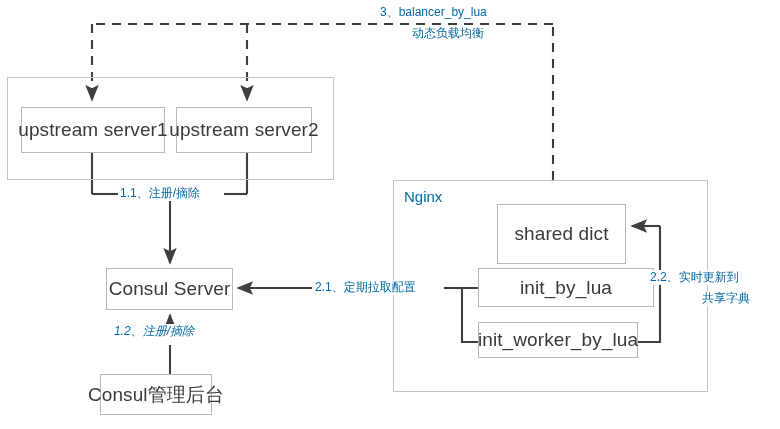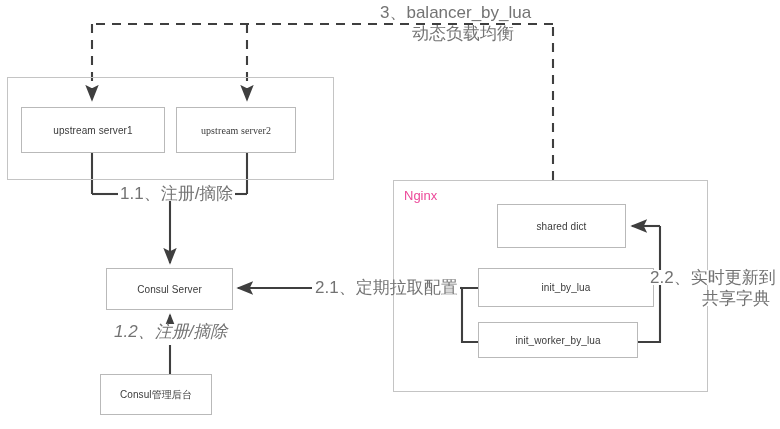--- a/index.html
+++ b/index.html
@@ -27,40 +27,40 @@
   }
   .node {
     position: absolute;
     box-sizing: border-box;
     border: 1px solid #b9b9b9;
     background: #ffffff;
     display: flex;
     align-items: center;
     justify-content: center;
     color: #3a3a3a;
-    font-size: 10px;
+    font-size: 19px;
     letter-spacing: 0.1px;
     white-space: nowrap;
   }
   .group-box {
     position: absolute;
     box-sizing: border-box;
     border: 1px solid #c4c4c4;
     background: transparent;
   }
   .group-label {
     position: absolute;
-    color: #ec4899;
-    font-size: 13px;
+    color: #0369a1;
+    font-size: 15px;
     white-space: nowrap;
   }
   .edge-label {
     position: absolute;
-    color: #737373;
-    font-size: 17px;
+    color: #0369a1;
+    font-size: 12px;
     white-space: nowrap;
     background: #ffffff;
     padding: 0 2px;
     line-height: 15px;
   }
 </style>
 </head>
 <body>
 
 <div id="canvas">
@@ -123,27 +123,27 @@
     </g>
   </svg>
 
   <div class="group-box" style="left:7px; top:77px; width:327px; height:103px;"></div>
 
   <div class="group-box" style="left:393px; top:180px; width:315px; height:212px;"></div>
   <div class="group-label" style="left:404px; top:188px;">Nginx</div>
 
   <div class="node" style="left:21px; top:107px; width:144px; height:46px;">upstream server1</div>
 
-  <div class="node" style="left:176px; top:107px; width:120px; height:46px;font-family:Liberation Serif, serif;">upstream server2</div>
+  <div class="node" style="left:176px; top:107px; width:136px; height:46px;">upstream server2</div>
 
   <div class="node" style="left:106px; top:268px; width:127px; height:42px;">Consul Server</div>
 
   <div class="node" style="left:100px; top:374px; width:112px; height:41px;">Consul管理后台</div>
 
-  <div class="node" style="left:497px; top:204px; width:129px; height:44px;">shared dict</div>
+  <div class="node" style="left:497px; top:204px; width:129px; height:60px;">shared dict</div>
 
   <div class="node" style="left:478px; top:268px; width:176px; height:39px;">init_by_lua</div>
 
   <div class="node" style="left:478px; top:322px; width:160px; height:36px;">init_worker_by_lua</div>
 
   <div class="edge-label" style="left:378px; top:5px;">3、balancer_by_lua</div>
   <div class="edge-label" style="left:410px; top:26px;">动态负载均衡</div>
 
   <div class="edge-label" style="left:118px; top:186px;">1.1、注册/摘除</div>
 

